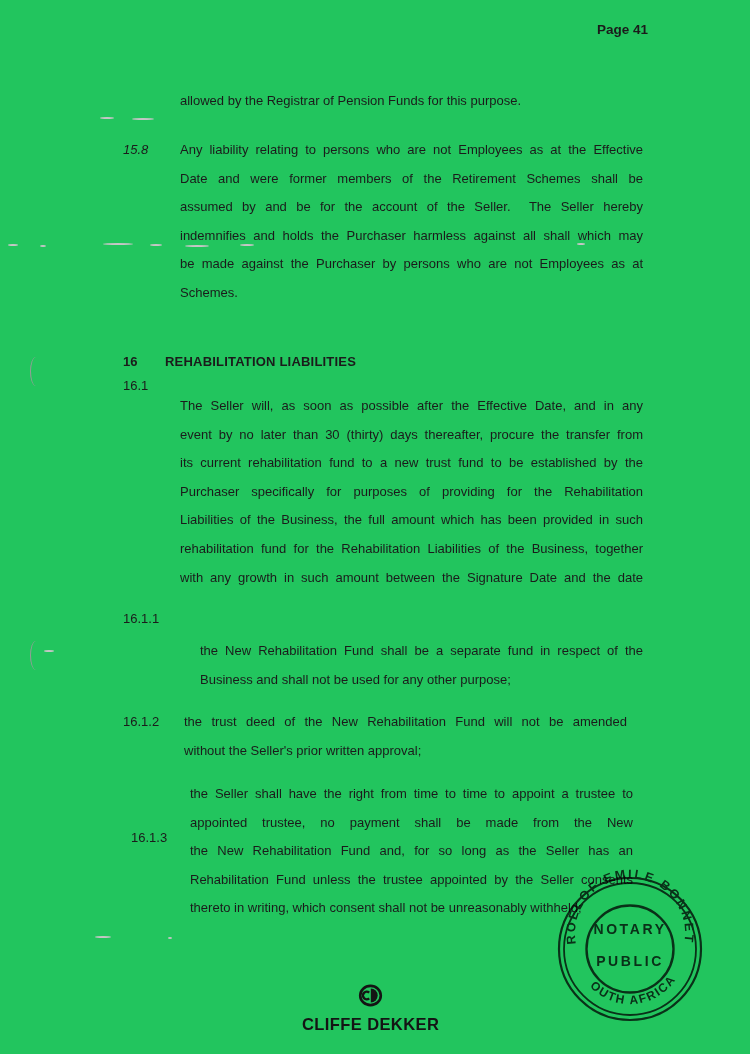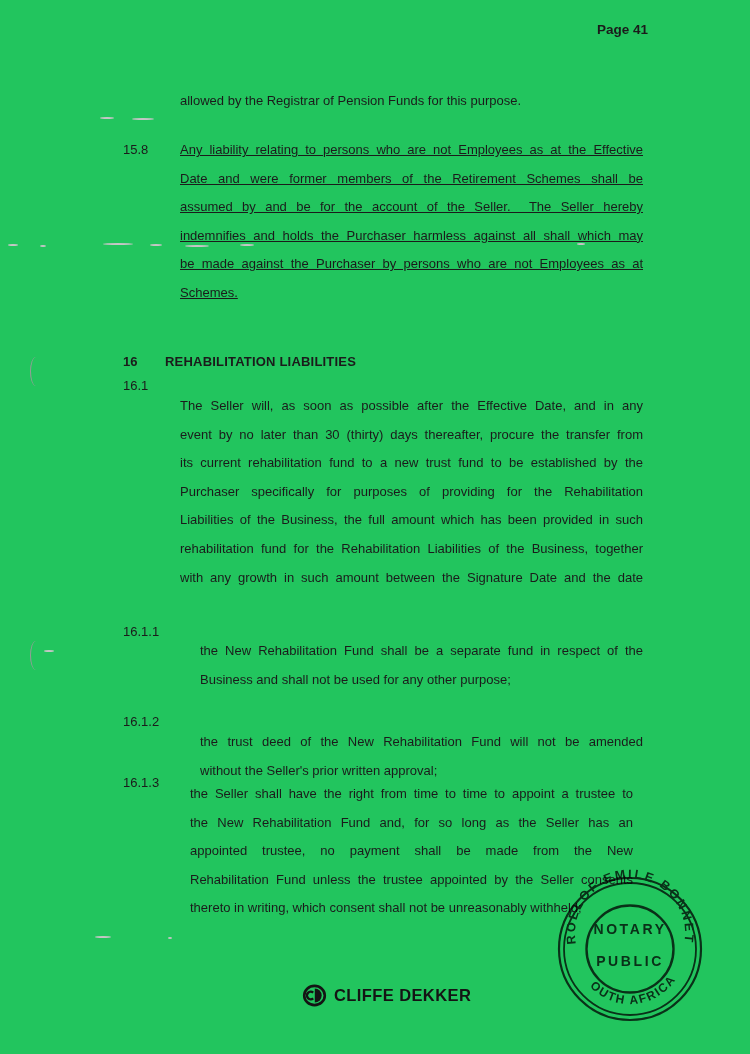--- a/index.html
+++ b/index.html
@@ -27,56 +27,56 @@
 </head>
 <body>
 
 <div id="page">
 
   <div class="abs bold" style="left:597px;top:22px;font-size:13.5px;">Page 41</div>
 
   <div class="abs t" style="left:180px;top:87px;width:463px;">allowed by the Registrar of Pension Funds for this purpose.</div>
 
   <div id="clauses">
-      <div class="clause-num" style="top: 136px;">15.8</div>
-      <div class="clause-body" style="top: 136px; left: 180px; width: 463px; text-decoration: underline;">
+      <div class="clause-num" style="top: 136px; font-style: italic;">15.8</div>
+      <div class="clause-body" style="top: 136px; left: 180px; width: 463px;">
         <div class="jline">Any liability relating to persons who are not Employees as at the Effective</div>
         <div class="jline">Date and were former members of the Retirement Schemes shall be</div>
         <div class="jline">assumed by and be for the account of the Seller.&nbsp; The Seller hereby</div>
         <div class="jline">indemnifies and holds the Purchaser harmless against all shall which may</div>
         <div class="jline">be made against the Purchaser by persons who are not Employees as at</div>
         <div class="jline last">Schemes.</div>
       </div>
       <div class="clause-num bold" style="top: 348px;">16</div>
       <div class="clause-body heading" style="top: 348px; left: 165px;">REHABILITATION LIABILITIES</div>
       <div class="clause-num" style="top: 372px;">16.1</div>
       <div class="clause-body" style="top: 392px; left: 180px; width: 463px;">
         <div class="jline">The Seller will, as soon as possible after the Effective Date, and in any</div>
         <div class="jline">event by no later than 30 (thirty) days thereafter, procure the transfer from</div>
         <div class="jline">its current rehabilitation fund to a new trust fund to be established by the</div>
         <div class="jline">Purchaser specifically for purposes of providing for the Rehabilitation</div>
         <div class="jline">Liabilities of the Business, the full amount which has been provided in such</div>
         <div class="jline">rehabilitation fund for the Rehabilitation Liabilities of the Business, together</div>
         <div class="jline">with any growth in such amount between the Signature Date and the date</div>
       </div>
-      <div class="clause-num" style="top: 618px;">16.1.1</div>
+      <div class="clause-num" style="top: 605px;">16.1.1</div>
       <div class="clause-body" style="top: 637px; left: 200px; width: 443px;">
         <div class="jline">the New Rehabilitation Fund shall be a separate fund in respect of the</div>
         <div class="jline last">Business and shall not be used for any other purpose;</div>
       </div>
       <div class="clause-num" style="top: 708px;">16.1.2</div>
-      <div class="clause-body" style="top: 708px; left: 200px; width: 443px; margin-top: 20px;">
+      <div class="clause-body" style="top: 708px; left: 184px; width: 443px;">
         <div class="jline">the trust deed of the New Rehabilitation Fund will not be amended</div>
         <div class="jline last">without the Seller's prior written approval;</div>
       </div>
-      <div class="clause-num" style="top: 769px;">16.1.3</div>
+      <div class="clause-num" style="top: 824px; margin-left: 8px;">16.1.3</div>
       <div class="clause-body" style="top: 780px; left: 190px; width: 443px;">
         <div class="jline">the Seller shall have the right from time to time to appoint a trustee to</div>
+        <div class="jline">appointed trustee, no payment shall be made from the New</div>
         <div class="jline">the New Rehabilitation Fund and, for so long as the Seller has an</div>
-        <div class="jline">appointed trustee, no payment shall be made from the New</div>
         <div class="jline">Rehabilitation Fund unless the trustee appointed by the Seller consents</div>
         <div class="jline last">thereto in writing, which consent shall not be unreasonably withheld;</div>
       </div>
     </div>
 
   <div class="abs paren" style="left:30px;top:357px;"></div>
   <div class="abs paren" style="left:30px;top:641px;"></div>
   <div class="abs speck" style="left:100px;top:117px;width:14px;height:2px;"></div>
   <div class="abs speck" style="left:132px;top:118px;width:22px;height:2px;"></div>
   <div class="abs speck" style="left:8px;top:244px;width:10px;height:2px;"></div>
@@ -103,21 +103,21 @@
     <text font-family="Liberation Sans, sans-serif" font-size="12.5" font-weight="700" letter-spacing="2.3" fill="#2a2a2a">
       <textPath href="#arcTop" startOffset="50%" text-anchor="middle">ROELOF EMILE BONNET</textPath>
     </text>
     <text font-family="Liberation Sans, sans-serif" font-size="12" font-weight="700" letter-spacing="1.6" fill="#2a2a2a">
       <textPath href="#arcBottom" startOffset="50%" text-anchor="middle">SOUTH AFRICA</textPath>
     </text>
     <text x="85" y="70" text-anchor="middle" font-family="Liberation Sans, sans-serif" font-size="14" font-weight="700" letter-spacing="2.6" fill="#2a2a2a">NOTARY</text>
     <text x="85" y="102" text-anchor="middle" font-family="Liberation Sans, sans-serif" font-size="14" font-weight="700" letter-spacing="2.6" fill="#2a2a2a">PUBLIC</text>
   </svg>
 
-  <div id="footer-logo" class="abs" style="left:302px;top:983px;">
+  <div id="footer-logo" class="abs" style="left:302px;top:983px;flex-direction:column;">
     <svg width="25" height="25" viewBox="0 0 25 25">
       <ellipse cx="12.5" cy="12.5" rx="10.3" ry="9.6" fill="none" stroke="#141414" stroke-width="2.6"></ellipse>
       <path d="M12.8,5.6 A6.9,6.9 0 0 1 12.8,19.4 Z" fill="#141414"></path>
       <path d="M11.2,9.6 A3.8,3.8 0 1 0 11.2,15.4" fill="none" stroke="#141414" stroke-width="2.4"></path>
     </svg>
     <span id="firm-name">CLIFFE DEKKER</span>
   </div>
 
 </div>
 

